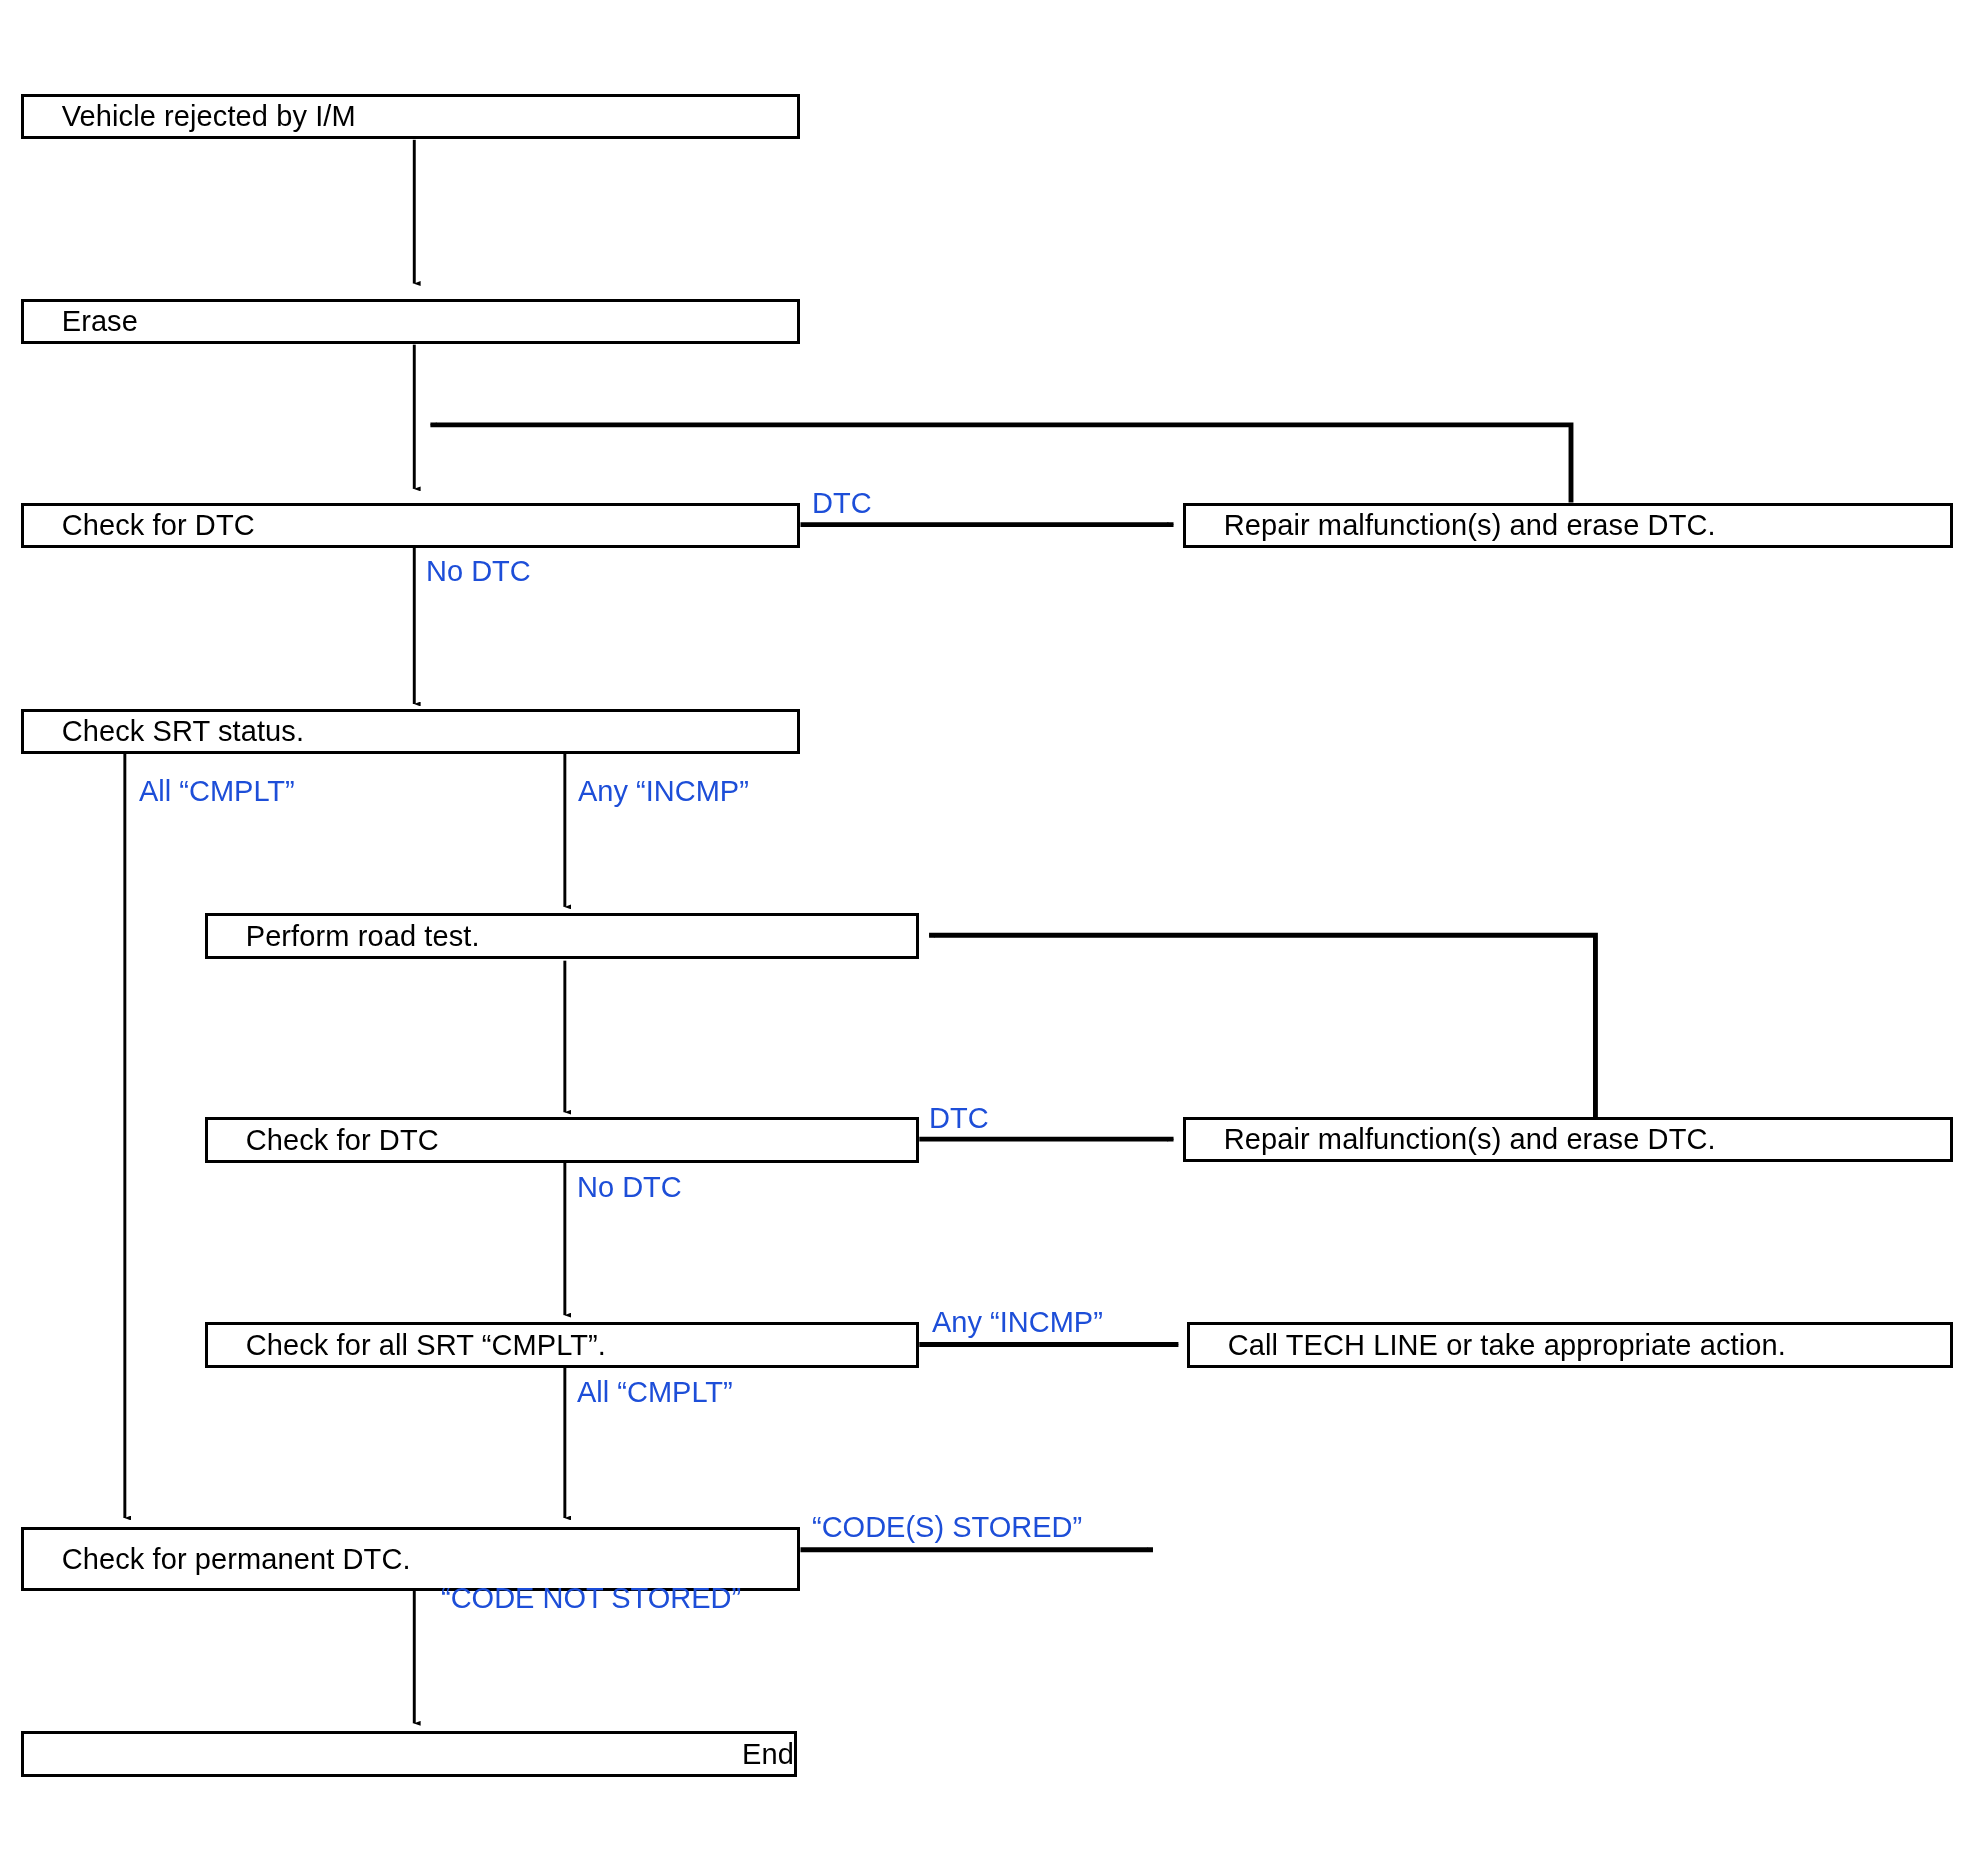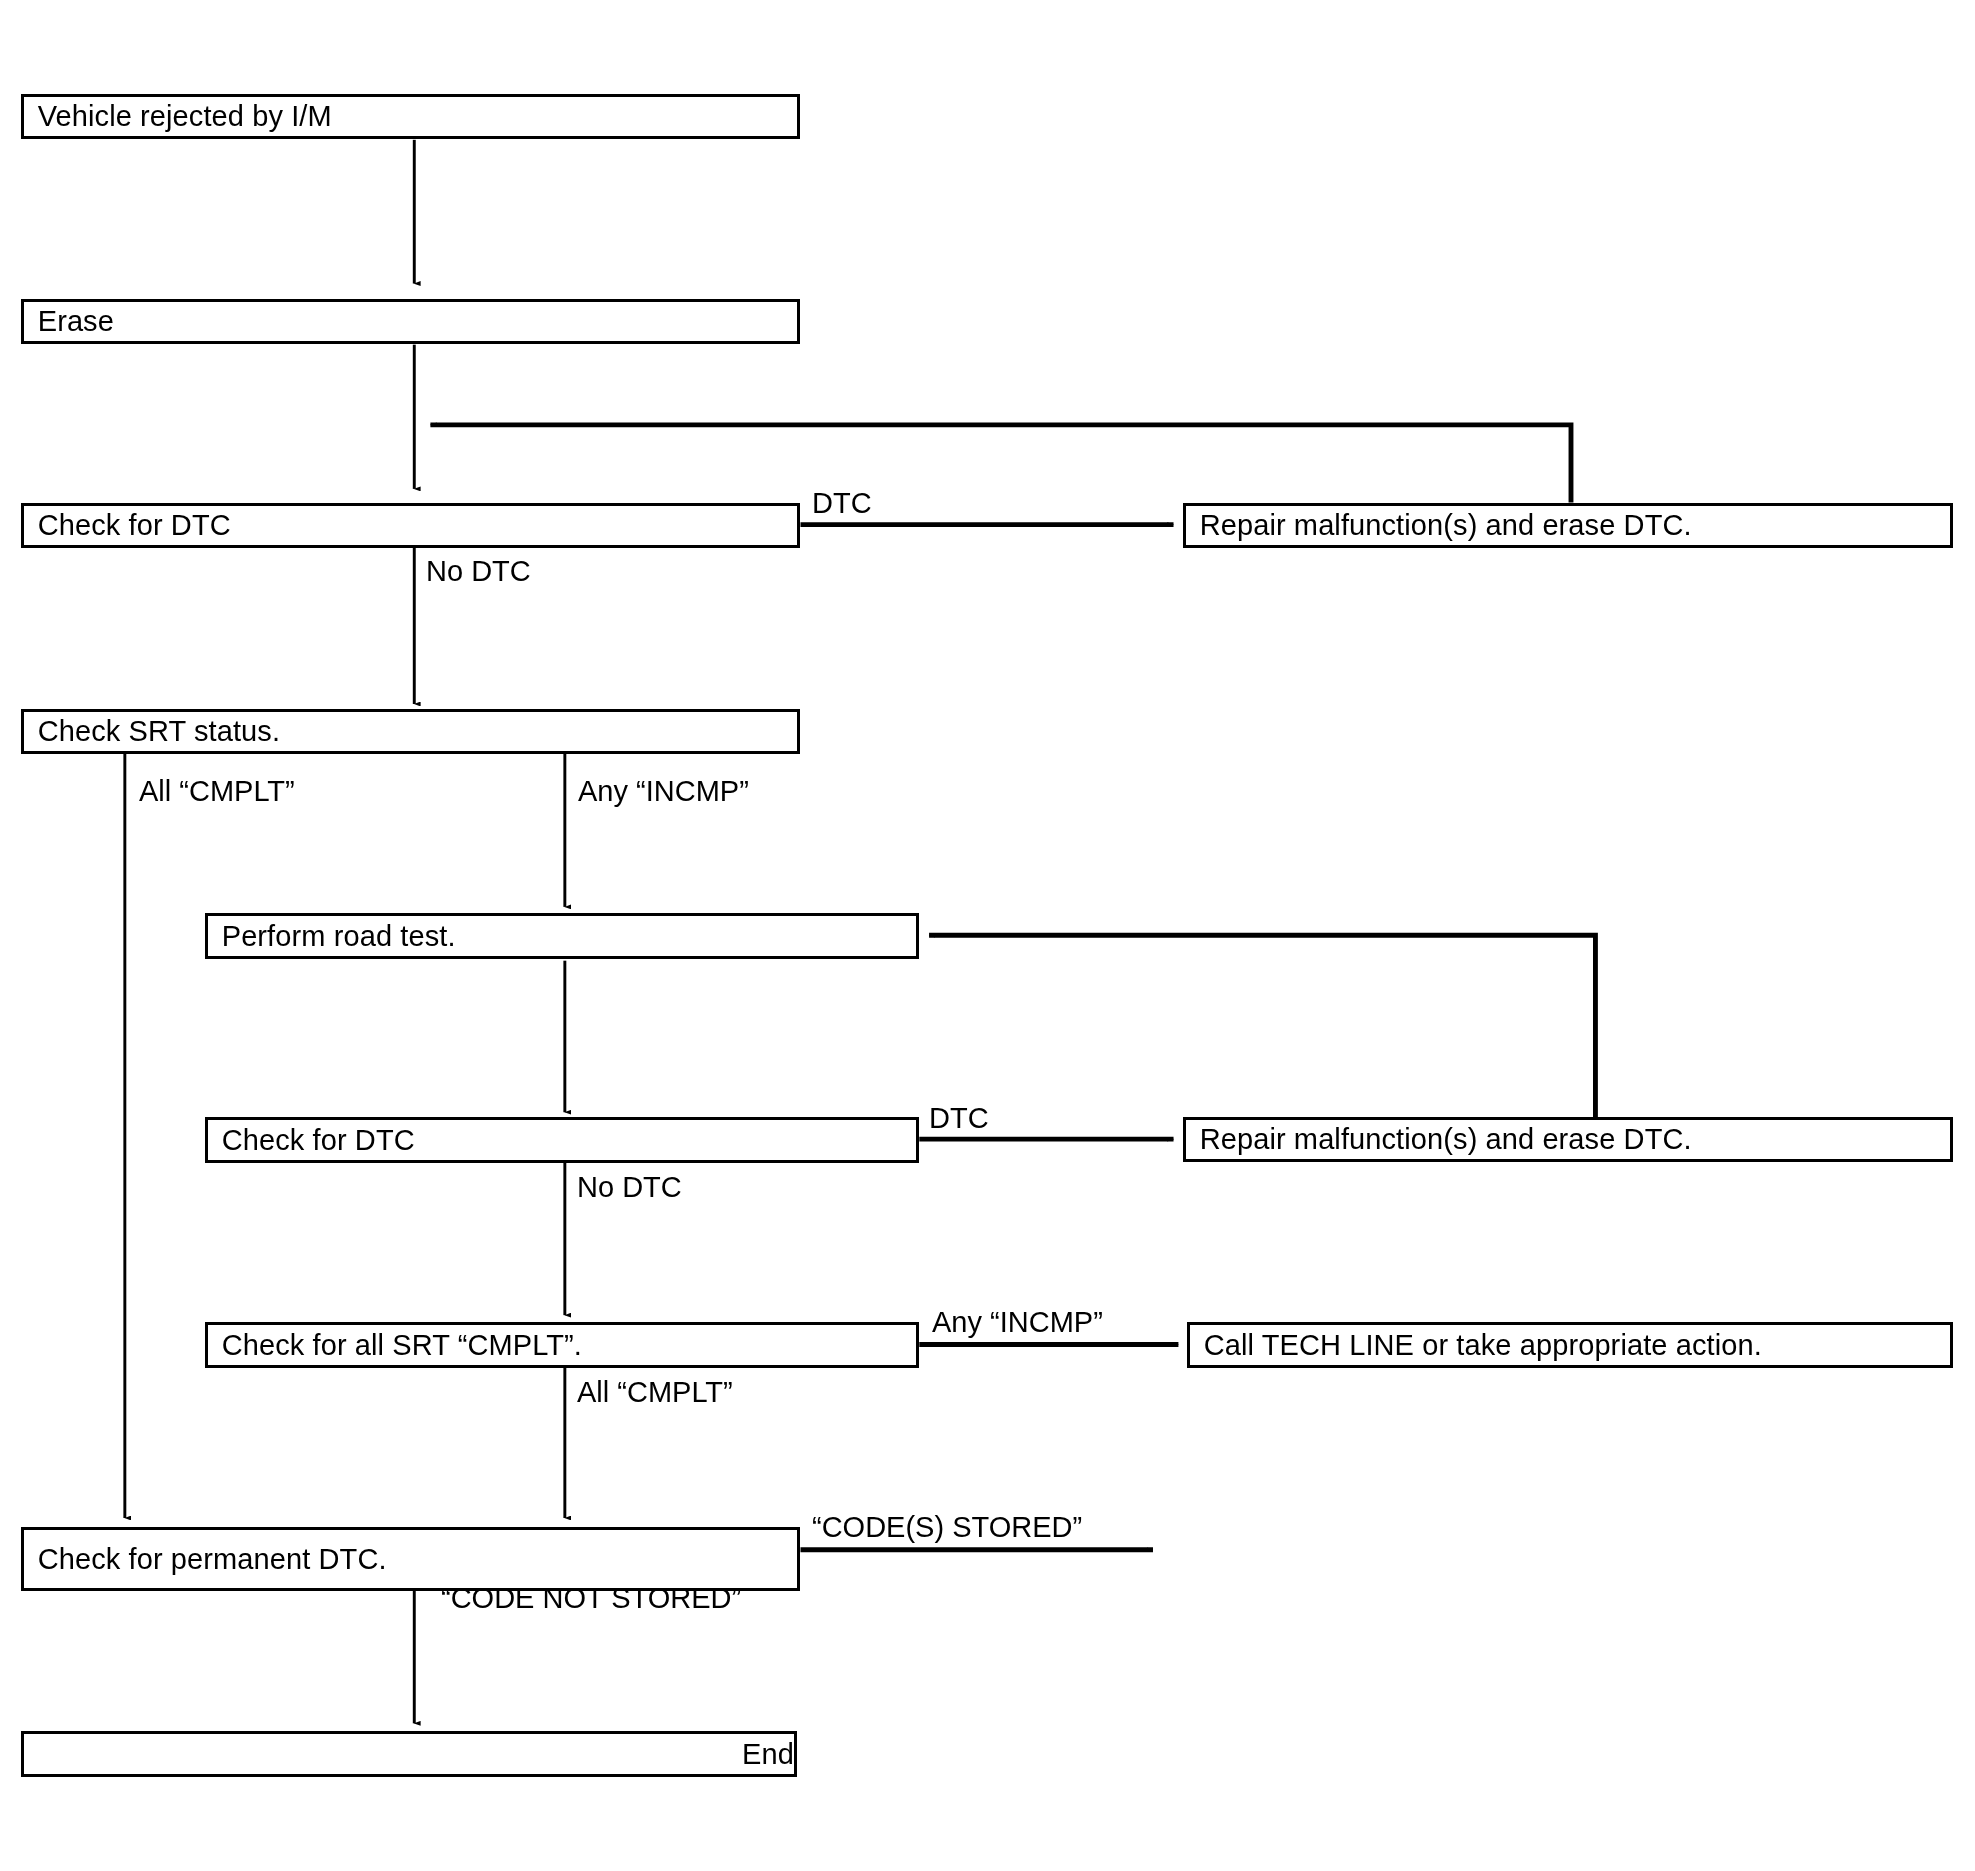--- a/index.html
+++ b/index.html
@@ -27,36 +27,37 @@
     height: 1871px;
     display: block;
   }
   .node-box {
     position: absolute;
     box-sizing: border-box;
     background: #ffffff;
     border: 3.4px solid #000000;
     display: flex;
     align-items: center;
+    padding-left: 24px;
   }
   .node-label {
     font-family: "Liberation Sans", sans-serif;
     font-size: 29px;
     line-height: 1;
     color: #000000;
     padding-left: 13.7px;
     white-space: nowrap;
     letter-spacing: 0.1px;
   }
   .edge-label {
     position: absolute;
     font-family: "Liberation Sans", sans-serif;
     font-size: 29px;
     line-height: 1;
-    color: #000000;
+    color: #1d4ed8;
     white-space: nowrap;
   }
 </style>
 </head>
 <body>
 
 <div id="flow-root">
 
   <svg class="flow-canvas" viewBox="0 0 4039 3827" aria-hidden="true">
     <defs>

